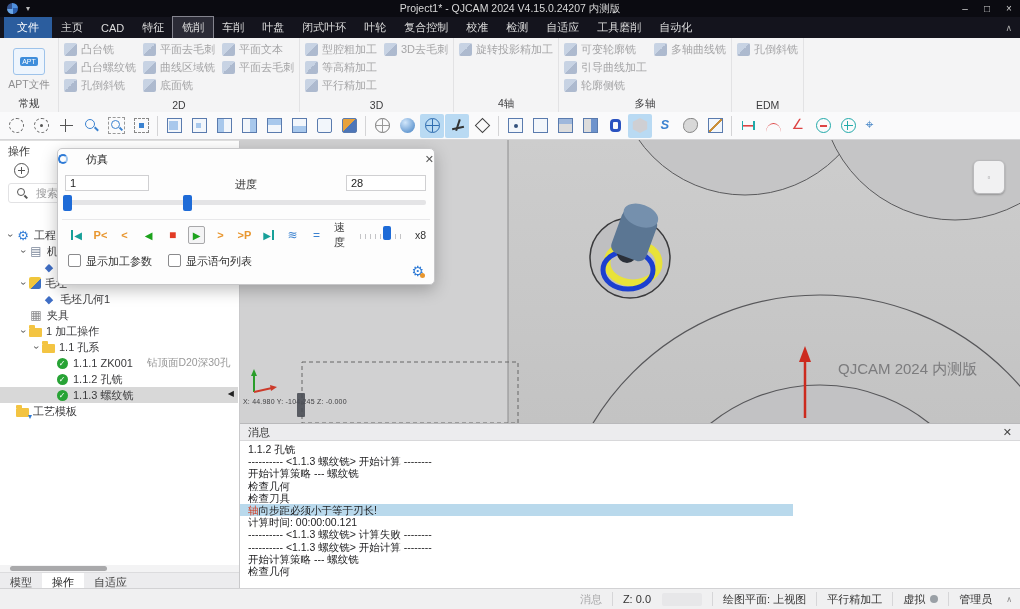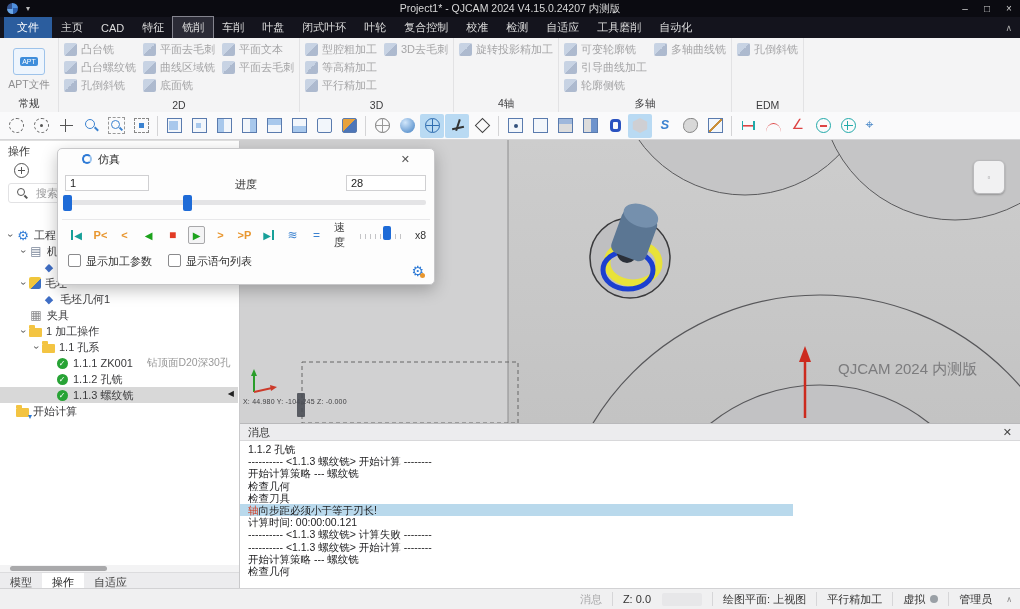--- a/index.html
+++ b/index.html
@@ -154,21 +154,21 @@
              display:flex;justify-content:flex-end;align-items:center;font-size:11px;color:#333;box-sizing:border-box;padding-right:4px;}
   .sitem{padding:0 10px;border-left:1px solid #d6d6d8;display:flex;align-items:center;gap:5px;height:14px;white-space:nowrap;}
   .sitem:first-child{border-left:none;}
   .sitem.muted{color:#a8a8aa;}
   .zbox{display:inline-block;width:40px;height:13px;background:#e7e7e9;border-radius:2px;margin-left:6px;}
   .vdot{width:8px;height:8px;border-radius:50%;background:#9aa0a6;display:inline-block;}
   .corner-ico{color:#888;font-size:8px;padding:0 4px;}
   
   .dialog{position:absolute;left:57px;top:148px;width:378px;height:137px;background:#fdfdfd;border:1px solid #c7c7c9;
           border-radius:5px;box-shadow:0 5px 16px rgba(0,0,0,.25);z-index:50;box-sizing:border-box;}
-  .dlg-title{height:20px;display:flex;align-items:center;gap:6px;padding:0 24px;font-size:11px;color:#222;}
+  .dlg-title{height:20px;display:flex;align-items:center;gap:18px;padding:0 0;font-size:11px;color:#222;}
   .sim-icon{width:10px;height:10px;border:2px solid #2f7bd6;border-right-color:#9cc4ee;border-radius:50%;box-sizing:border-box;}
   .dlg-close{margin-left:auto;color:#555;font-size:11px;}
   .dlg-input{position:absolute;height:16px;font-size:11px;border:1px solid #d0d0d2;padding:0 4px;font-family:inherit;color:#222;box-sizing:border-box;}
   .dlg-in-start{left:7px;top:26px;width:84px;}
   .dlg-in-end{right:8px;top:26px;width:80px;text-align:left;}
   .dlg-progress{position:absolute;left:0;right:0;top:28px;text-align:center;font-size:11px;color:#333;}
   .dlg-track{position:absolute;left:7px;right:8px;top:51px;height:5px;background:#e4e4e6;border-radius:2px;}
   .dlg-handle{position:absolute;top:46px;width:9px;height:16px;background:#1e6bd7;border-radius:2px;}
   .dlg-sep{position:absolute;left:4px;right:4px;top:70px;border-top:1px solid #e8e8ea;}
   .dlg-controls{position:absolute;left:10px;right:8px;top:74px;height:24px;display:flex;align-items:center;gap:7px;}
@@ -538,21 +538,21 @@
           <span class="texp"></span>
           <span class="tico tico-op-ok">
             <i class="chk">✓</i>
           </span>
           <span class="tlbl">1.1.3 螺纹铣</span>
           <span class="selarrow">◀</span>
         </div>
         <div class="trow" style="padding-left: 5px;">
           <span class="texp"></span>
           <span class="tico tico-folder-template"></span>
-          <span class="tlbl">开始计算</span>
+          <span class="tlbl">工艺模板</span>
         </div>
       </div>
     <div class="lp-hscroll">
         <div class="thumb"></div>
       </div>
     <div class="lp-tabs">
         <span class="lp-tab">模型</span>
         <span class="lp-tab active">操作</span>
         <span class="lp-tab">自适应</span>
       </div>

